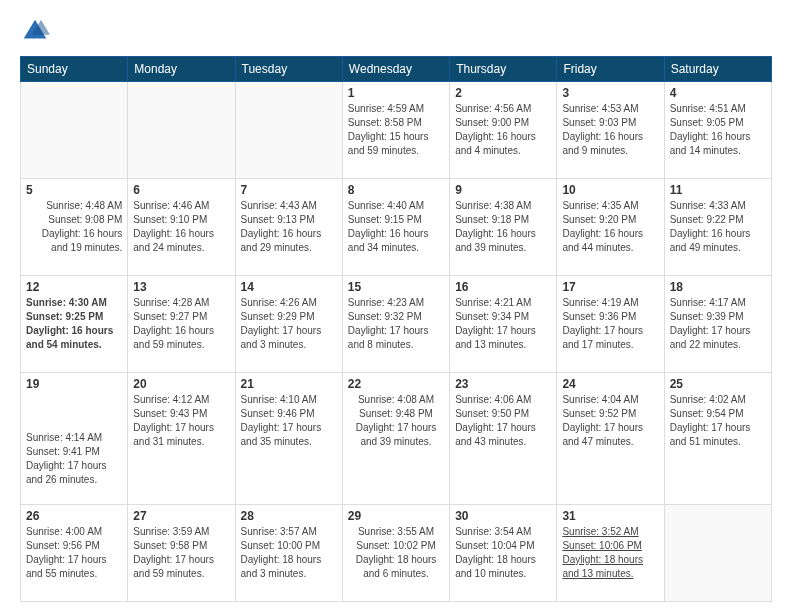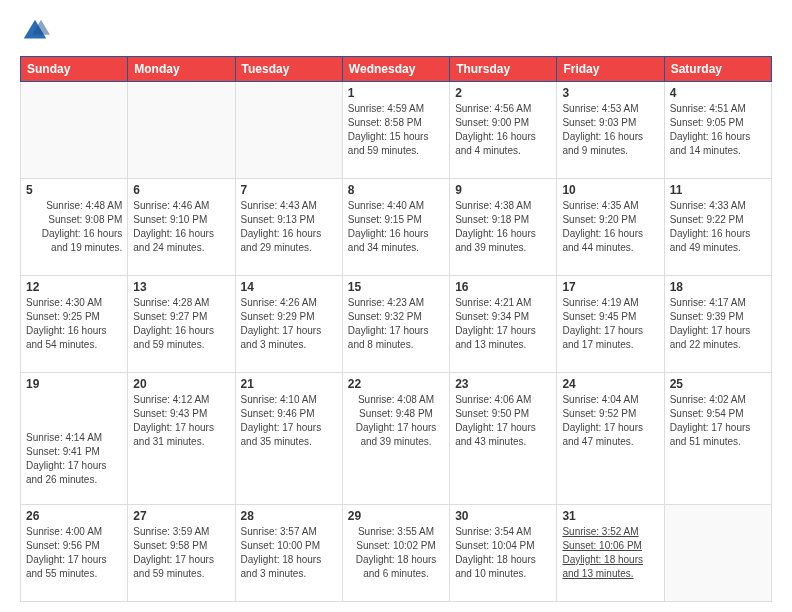--- a/index.html
+++ b/index.html
@@ -60,24 +60,24 @@
       color: #555;
     }
     .calendar {
       flex: 1;
       border: 1px solid #ccc;
       border-collapse: collapse;
       width: 100%;
       table-layout: fixed;
     }
     .calendar th {
-      background-color: #ef4444;
+      background-color: #0c4a6e;
       color: #fff;
       font-size: 12px;
-      font-weight: bold;
+      font-weight: normal;
       text-align: left;
       padding: 5px 6px;
       border: 1px solid #1a5a9a;
     }
     .calendar td {
       vertical-align: top;
       border: 1px solid #ddd;
       padding: 4px 5px;
       font-size: 9.5px;
       color: #333;
@@ -213,21 +213,21 @@
             <div class="day-number">11</div>
             <div class="day-info" style="white-space: pre-line;">Sunrise: 4:33 AM
 Sunset: 9:22 PM
 Daylight: 16 hours
 and 49 minutes.</div>
           </td>
         </tr>
         <tr>
           <td>
             <div class="day-number">12</div>
-            <div class="day-info" style="white-space: pre-line;">Sunrise: 4:30 AM
+            <div class="day-info" style="white-space: pre-line; font-weight: bold;">Sunrise: 4:30 AM
 Sunset: 9:25 PM
 Daylight: 16 hours
 and 54 minutes.</div>
           </td>
           <td>
             <div class="day-number">13</div>
             <div class="day-info" style="white-space: pre-line;">Sunrise: 4:28 AM
 Sunset: 9:27 PM
 Daylight: 16 hours
 and 59 minutes.</div>
@@ -249,21 +249,21 @@
           <td>
             <div class="day-number">16</div>
             <div class="day-info" style="white-space: pre-line;">Sunrise: 4:21 AM
 Sunset: 9:34 PM
 Daylight: 17 hours
 and 13 minutes.</div>
           </td>
           <td>
             <div class="day-number">17</div>
             <div class="day-info" style="white-space: pre-line;">Sunrise: 4:19 AM
-Sunset: 9:45 PM
+Sunset: 9:36 PM
 Daylight: 17 hours
 and 17 minutes.</div>
           </td>
           <td>
             <div class="day-number">18</div>
             <div class="day-info" style="white-space: pre-line;">Sunrise: 4:17 AM
 Sunset: 9:39 PM
 Daylight: 17 hours
 and 22 minutes.</div>
           </td>

